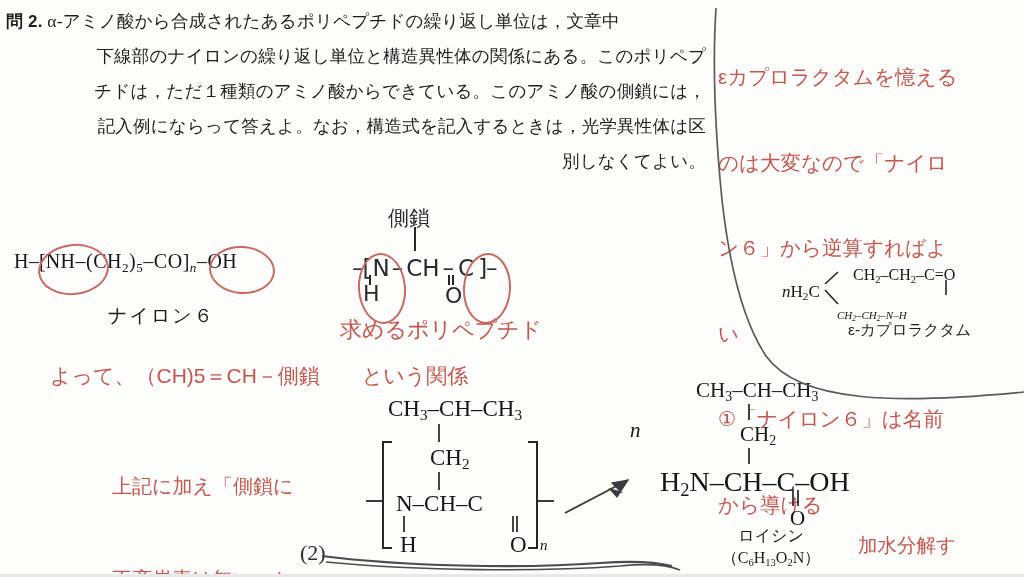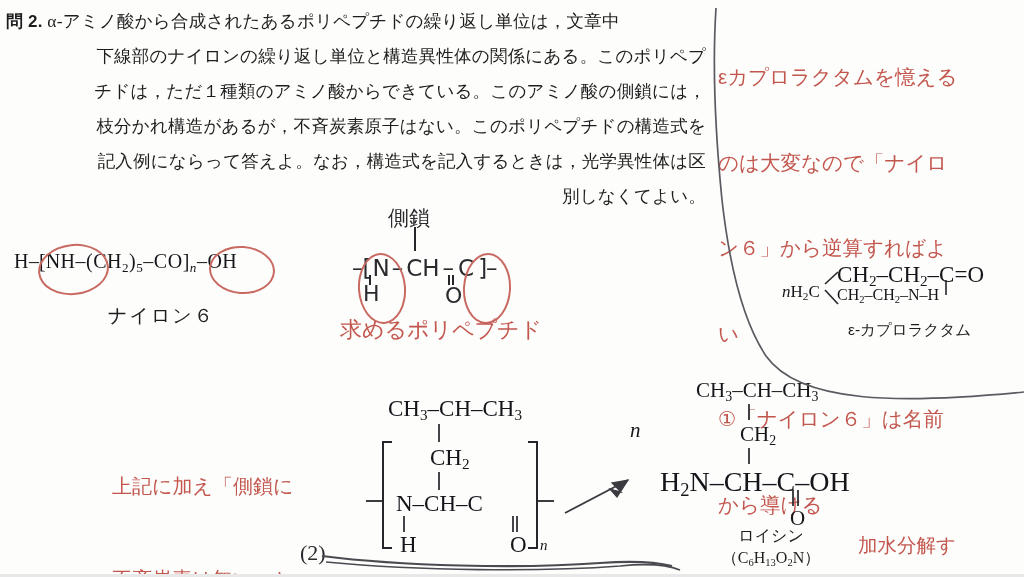--- a/index.html
+++ b/index.html
@@ -103,21 +103,20 @@
 </style>
 </head>
 <body>
 
 <div id="page">
 
   <div class="abs" id="problem">
     <div class="pline"><span class="qno">問 2.</span> <span>α-アミノ酸から合成されたあるポリペプチドの繰り返し単位は，文章中</span></div>
     <div class="pline indent">下線部のナイロンの繰り返し単位と構造異性体の関係にある。このポリペプ</div>
     <div class="pline indent">チドは，ただ１種類のアミノ酸からできている。このアミノ酸の側鎖には，</div>
-    <div class="pline indent">枝分かれ構造があるが，不斉炭素原子はない。このポリペプチドの構造式を</div>
     <div class="pline indent">記入例にならって答えよ。なお，構造式を記入するときは，光学異性体は区</div>
     <div class="pline indent">別しなくてよい。</div>
   </div>
 
   <div class="abs chem" id="nylon6">
     <span>H</span><span style="letter-spacing:0">–[</span><span>NH</span><span>–(</span><span>CH<span class="sub">2</span></span><span>)<span class="sub">5</span>–</span><span>CO</span><span>]<span class="sub nital">n</span>–</span><span>OH</span>
   </div>
   <div class="abs red-ellipse" id="ell-nh"></div>
   <div class="abs red-ellipse" id="ell-co"></div>
   <div class="abs" id="nylon6-label">ナイロン６</div>
@@ -153,22 +152,22 @@
     <div>い</div>
     <div>①「ナイロン６」は名前</div>
     <div>から導ける</div>
     <div>②ナイロン６の両端を閉</div>
     
   </div>
 
   <div class="abs chem" id="caprolactam">
     <div style="position:relative; width:230px; height:58px;">
       <div class="abs" style="left:0px; top:17px; font-size:17px;"><span class="nital">n</span>H<span class="sub">2</span>C</div>
-      <div class="abs" style="left:55px; top:0px; font-size:23px;">CH<span class="sub">2</span>–CH<span class="sub">2</span>–C=O</div>
-      <div class="abs" style="left:55px; top:20px; font-size:16px;">CH<span class="sub">2</span>–CH<span class="sub">2</span>–N–H</div>
+      <div class="abs" style="left:71px; top:0px; font-size:16px;">CH<span class="sub">2</span>–CH<span class="sub">2</span>–C=O</div>
+      <div class="abs" style="left:55px; top:40px; font-size:11px;font-style:italic;">CH<span class="sub">2</span>–CH<span class="sub">2</span>–N–H</div>
       <svg class="overlay" width="240" height="60">
         <line x1="43" y1="22" x2="56" y2="10" stroke="#25252a" stroke-width="1.6"></line>
         <line x1="43" y1="28" x2="56" y2="42" stroke="#25252a" stroke-width="1.6"></line>
         <line x1="164" y1="18" x2="164" y2="33" stroke="#25252a" stroke-width="1.6"></line>
       </svg>
     </div>
   </div>
   <div class="abs" id="caprolactam-label">ε-カプロラクタム</div>
 
   <div class="abs chem" id="polymer">
@@ -211,20 +210,21 @@
         <line x1="133" y1="112" x2="133" y2="128" stroke="#25252a" stroke-width="1.7"></line>
         <line x1="138" y1="112" x2="138" y2="128" stroke="#25252a" stroke-width="1.7"></line>
       </svg>
     </div>
   </div>
   <div class="abs" id="leucine-label">
     <div>ロイシン</div>
     <div id="leucine-formula">（C<span class="sub">6</span>H<span class="sub">13</span>O<span class="sub">2</span>N）</div>
   </div>
 
+  <div class="abs red" id="ann-yotte">よって、（CH)5＝CH－側鎖　　という関係</div>
 
   <div class="abs red" id="ann-cond">
     <div>上記に加え「側鎖に</div>
     <div>不斉炭素は無い」と</div>
     
     
   </div>
 
   <div class="abs red" id="ann-hydro">
     <div>加水分解す</div>

